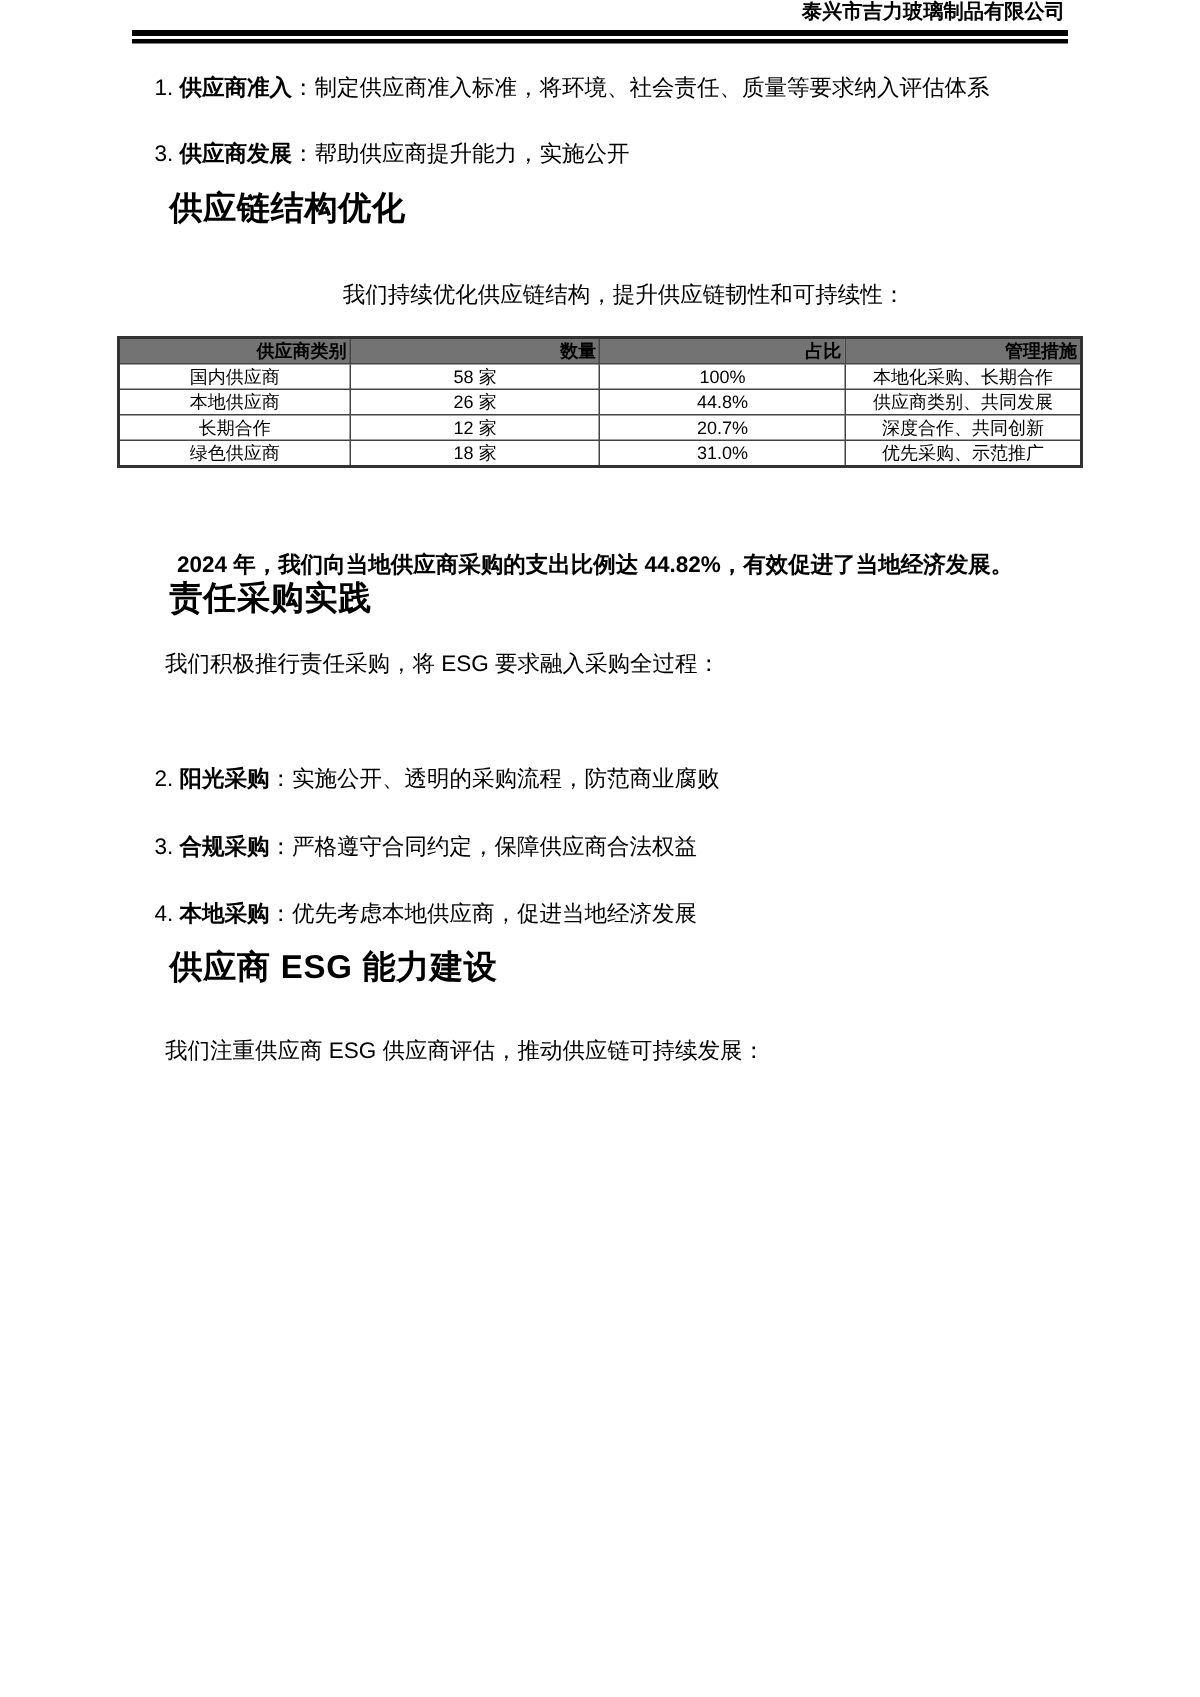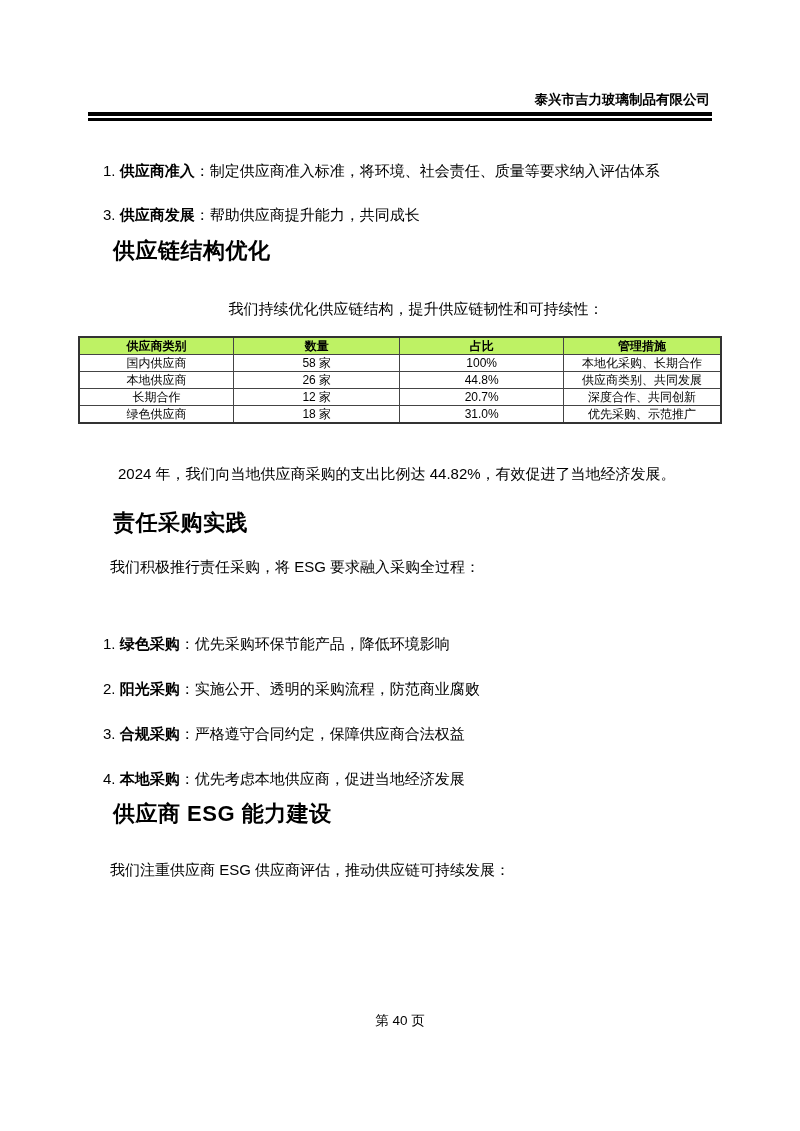--- a/index.html
+++ b/index.html
@@ -7,60 +7,59 @@
     position:relative;
     width:800px; height:1131px;
     margin:0 auto;
     background:#ffffff;
     font-family:"Liberation Sans","DejaVu Sans",sans-serif;
     color:#000;
     overflow:hidden;
     box-sizing:border-box;
   }
   .doc-header {
-    padding-top:92px;
     margin:0 90px 0 88px;
     text-align:right;
     font-weight:bold;
     font-size:13.5px;
     line-height:16px;
   }
   .header-rule {
     margin:4px 88px 0 88px;
     border-top:4px solid #000;
     border-bottom:3px solid #000;
     height:2px;
   }
   .num-list { font-size:15px; }
   .num-list .li {
     margin-left:103px;
     margin-right:78px;
     line-height:20px;
   }
-  .list-lifecycle { margin-top:40px; }
+  .list-lifecycle { margin-top:20px; }
   .list-lifecycle .li + .li { margin-top:24px; }
   .list-procurement { margin-top:57px; }
   .list-procurement .li + .li { margin-top:25px; }
   .sec-title {
     font-size:22px;
     font-weight:bold;
     line-height:24px;
     margin:0 78px 0 113px;
     letter-spacing:0.5px;
   }
   .sec-title-1 { margin-top:14px; }
-  .sec-title-2 { margin-top:27px; }
+  .sec-title-2 { }
   .sec-title-3 { margin-top:13px; }
   .para {
     font-size:15px;
     line-height:20px;
     margin:0 78px 0 110px;
   }
   .para-1 { margin-top:36px;text-align:center; }
-  .para-2 { margin-top:40px; margin-left:118px; }
+  .para-2 { margin-top:55px; margin-left:118px;font-weight:bold; }
   .para-3 { margin-top:22px; }
   .para-4 { margin-top:34px; }
   table.sup-table {
     margin:17px 78px 0 78px;
     width:644px;
     border-collapse:collapse;
     border:2px solid #333;
     font-size:12px;
     table-layout:fixed;
   }
@@ -68,22 +67,23 @@
     border:1px solid #444;
     text-align:center;
     vertical-align:middle;
     padding:1.5px 2px;
     line-height:13px;
     height:13px;
     overflow:hidden;
     white-space:nowrap;
   }
   .sup-table th {
-    background:#bef264;
+    background:#737373;
     font-weight:bold;
+    text-align:right;
   }
   .page-footer {
     position:absolute;
     top:1012px;
     left:0; right:0;
     text-align:center;
     font-size:13.5px;
     line-height:18px;
   }
 </style>
@@ -95,21 +95,21 @@
   <div class="doc-header">泰兴市吉力玻璃制品有限公司</div>
   <div class="header-rule"></div>
 
   <div class="num-list list-lifecycle">
     <div class="li">
       <span>1.</span>
       <b>供应商准入</b><span>：</span><span>制定供应商准入标准，将环境、社会责任、质量等要求纳入评估体系</span>
     </div>
     <div class="li">
       <span>3.</span>
-      <b>供应商发展</b><span>：</span><span>帮助供应商提升能力，共同成长</span>
+      <b>供应商发展</b><span>：</span><span>帮助供应商提升能力，实施公开</span>
     </div>
   </div>
 
   <div class="sec-title sec-title-1">供应链结构优化</div>
 
   <p class="para para-1">我们持续优化供应链结构，提升供应链韧性和可持续性：</p>
 
   <table class="sup-table">
     <thead>
       <tr>
@@ -148,36 +148,31 @@
   </table>
 
   <p class="para para-2">2024 年，我们向当地供应商采购的支出比例达 44.82%，有效促进了当地经济发展。</p>
 
   <div class="sec-title sec-title-2">责任采购实践</div>
 
   <p class="para para-3">我们积极推行责任采购，将 ESG 要求融入采购全过程：</p>
 
   <div class="num-list list-procurement">
     <div class="li">
-      <span>1.</span>
-      <b>绿色采购</b><span>：</span><span>优先采购环保节能产品，降低环境影响</span>
-    </div>
-    <div class="li">
       <span>2.</span>
       <b>阳光采购</b><span>：</span><span>实施公开、透明的采购流程，防范商业腐败</span>
     </div>
     <div class="li">
       <span>3.</span>
       <b>合规采购</b><span>：</span><span>严格遵守合同约定，保障供应商合法权益</span>
     </div>
     <div class="li">
       <span>4.</span>
       <b>本地采购</b><span>：</span><span>优先考虑本地供应商，促进当地经济发展</span>
     </div>
   </div>
 
   <div class="sec-title sec-title-3">供应商 ESG 能力建设</div>
 
   <p class="para para-4">我们注重供应商 ESG 供应商评估，推动供应链可持续发展：</p>
 
-  <div class="page-footer">第 40 页</div>
 
 </div>
 
 </body></html>

